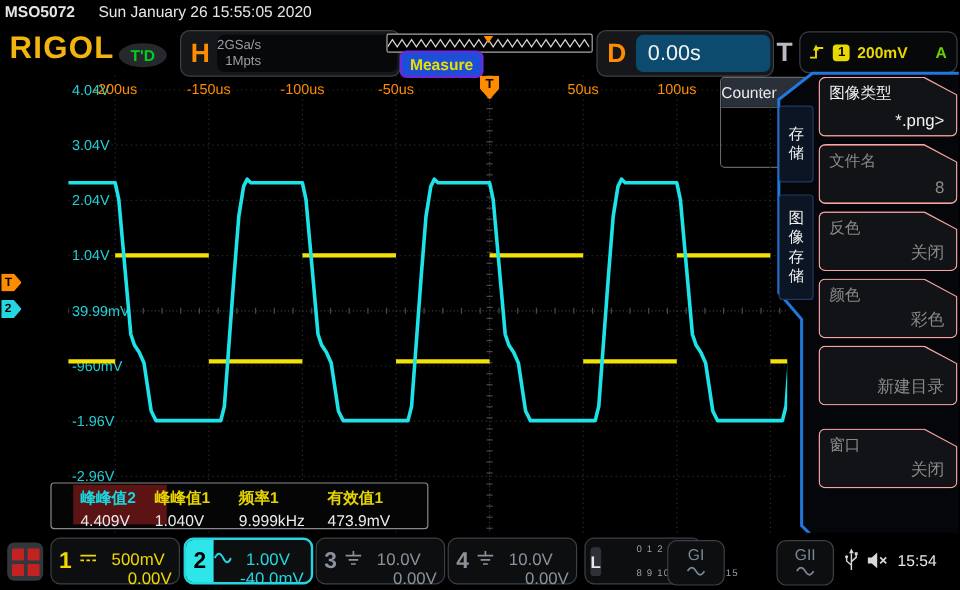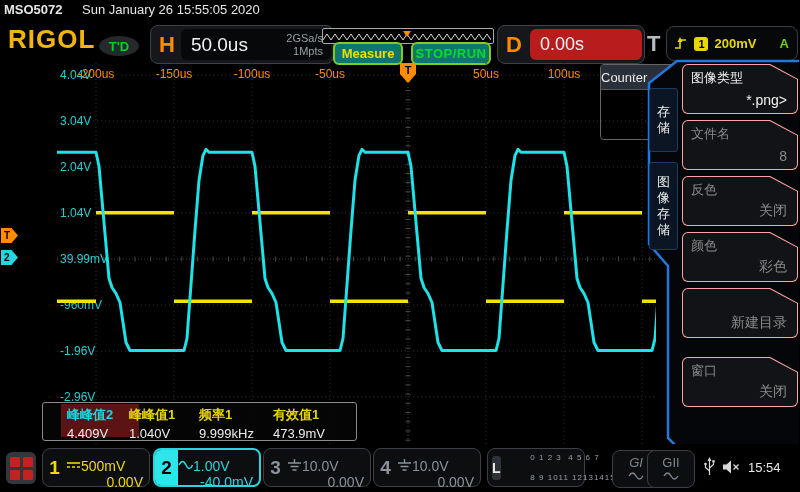--- a/index.html
+++ b/index.html
@@ -17,28 +17,28 @@
   .logo{left:8px;top:24px;color:#f2b50f;font-size:26px;font-weight:bold;letter-spacing:1px;}
   .td-badge{left:99px;top:36px;width:40px;height:20px;background:#26282c;border-radius:50%;
             color:#00d022;font-size:13px;font-weight:bold;display:flex;align-items:center;justify-content:center;}
   .hblock{left:150px;top:25px;width:182px;height:37px;background:#15171a;border:1px solid #3d4148;
           border-radius:8px;display:flex;align-items:center;}
   .hletter{color:#ff8c00;font-size:22px;font-weight:bold;padding:0 6px 0 8px;}
   .hinner{flex:1;height:31px;background:#06080a;border-radius:6px;display:flex;align-items:center;margin-right:2px;}
   .timebase{color:#f2f2f2;font-size:19px;padding-left:10px;flex:1;}
   .ratecol{text-align:right;color:#9aa0a6;font-size:11px;line-height:13px;padding-right:8px;}
   .preview{left:322px;top:28px;width:170px;height:14px;background:#000;border:1px solid #a8a8a8;border-radius:2px;}
-  .btn{background:#0f766e;border:2px solid #84cc16;border-radius:6px;font-size:13px;font-weight:bold;
+  .btn{background:#1d4ed8;border:2px solid #6d28d9;border-radius:6px;font-size:13px;font-weight:bold;
        display:flex;align-items:center;justify-content:center;}
   .measure-btn{left:333px;top:42px;width:66px;height:19px;color:#e8e000;}
   .run-btn{left:411px;top:42px;width:76px;height:19px;color:#00e02a;letter-spacing:.5px;}
   .dblock{left:497px;top:25px;width:146px;height:37px;background:#15171a;border:1px solid #3d4148;
           border-radius:8px;display:flex;align-items:center;}
   .dletter{color:#ff8c00;font-size:22px;font-weight:bold;padding:0 8px;}
-  .dinner{flex:1;height:31px;background:#b91c1c;border-radius:6px;display:flex;align-items:center;margin-right:2px;}
+  .dinner{flex:1;height:31px;background:#0c4a6e;border-radius:6px;display:flex;align-items:center;margin-right:2px;}
   .delay{color:#f2f2f2;font-size:18px;padding-left:10px;}
   .tblock{left:645px;top:25px;width:153px;height:37px;display:flex;align-items:center;}
   .tletter{color:#b8bcc2;font-size:22px;font-weight:bold;padding:0 6px 0 2px;}
   .tinner{flex:1;height:33px;background:#06080a;border:1px solid #3a3f46;border-radius:8px;
           display:flex;align-items:center;gap:6px;padding:0 6px;}
   .trig-src{width:14px;height:14px;background:#e8d800;color:#000;border-radius:3px;font-size:11px;
             font-weight:bold;display:flex;align-items:center;justify-content:center;}
   .trig-lvl{color:#e8d800;font-size:13px;font-weight:bold;flex:1;}
   .trig-mode{color:#6fce08;font-size:13px;font-weight:bold;padding-right:2px;}
 
@@ -89,21 +89,21 @@
   .bottombar{left:0;top:444px;width:800px;height:48px;background:#000;}
   .grid-icon{position:absolute;left:6px;top:8px;width:30px;height:32px;background:#33363b;border-radius:6px;
              display:grid;grid-template-columns:10px 10px;grid-template-rows:10px 10px;gap:3px;place-content:center;}
   .grid-icon i{background:#c32222;border-radius:1px;}
   .chbox{position:absolute;top:4px;width:108px;height:39px;background:#0c0e10;border:1px solid #3c4046;
          border-radius:8px;display:flex;box-sizing:border-box;}
   .chbox.active{border:2px solid #25d6e0;}
   .ch-num{width:23px;display:flex;align-items:center;justify-content:center;font-size:19px;font-weight:bold;}
   .ch-num.badge{background:#2ee6ea;color:#000;border-radius:6px 0 0 6px;}
   .ch-vals{flex:1;display:flex;flex-direction:column;justify-content:center;padding-right:6px;}
-  .ch-r1{display:flex;align-items:flex-end;gap:0;font-size:14px;height:16px;margin-top:12px;}
+  .ch-r1{display:flex;align-items:flex-end;gap:12px;font-size:14px;height:16px;margin-top:12px;}
   .ch-r2{text-align:right;font-size:14px;height:16px;}
   .lbox{position:absolute;left:487px;top:4px;width:98px;height:39px;background:#0c0e10;border:1px solid #3c4046;
         border-radius:8px;display:flex;align-items:center;box-sizing:border-box;}
   .l-badge{width:20px;height:24px;background:#2e3238;color:#e8e8e8;font-size:14px;font-weight:bold;
            display:flex;align-items:center;justify-content:center;border-radius:3px;margin:0 4px;}
   .l-digits{color:#9aa0a6;font-size:8px;line-height:10px;letter-spacing:1px;white-space:pre;}
   .genbox{position:absolute;top:6px;width:46px;height:36px;background:#0c0e10;border:1px solid #3c4046;
           border-radius:8px;display:flex;flex-direction:column;align-items:center;justify-content:center;color:#7b8894;
           font-size:13px;line-height:13px;}
   .statusicons{position:absolute;top:13px;display:flex;align-items:center;gap:8px;}
@@ -118,37 +118,35 @@
     <span class="tb-model">MSO5072</span>
     <span class="tb-date">Sun January 26 15:55:05 2020</span>
   </div>
 
   <div class="abs logo">RIGOL</div>
   <div class="abs td-badge">T'D</div>
 
   <div class="abs hblock">
     <span class="hletter">H</span>
     <span class="hinner">
-      <span class="timebase">50.0us</span>
       <span class="ratecol">
         <span>2GSa/s</span><br>
         <span>1Mpts</span>
       </span>
     </span>
   </div>
 
   <div class="abs preview">
     <svg width="168" height="12">
       <polyline id="zigzag" fill="none" stroke="#d8d8d8" stroke-width="1" points="0,9 4,3 8,9 12,3 16,9 20,3 24,9 28,3 32,9 36,3 40,9 44,3 48,9 52,3 56,9 60,3 64,9 68,3 72,9 76,3 80,9 84,3 88,9 92,3 96,9 100,3 104,9 108,3 112,9 116,3 120,9 124,3 128,9 132,3 136,9 140,3 144,9 148,3 152,9 156,3 160,9 164,3 168,9 172,3"></polyline>
       <polygon points="80,0 88,0 84,6" fill="#ff8c00"></polygon>
     </svg>
   </div>
 
   <div class="abs btn measure-btn">Measure</div>
-  <div class="abs btn run-btn">STOP/RUN</div>
 
   <div class="abs dblock">
     <span class="dletter">D</span>
     <span class="dinner">
       <span class="delay">0.00s</span>
     </span>
   </div>
 
   <div class="abs tblock">
     <span class="tletter">T</span>
@@ -435,21 +433,21 @@
         <div class="ch-vals">
           <div class="ch-r1" style="color: rgb(138, 146, 156);">
             <span><svg width="15" height="12">
                 <path d="M7.5,0 V4 M1,4 H14 M3.5,7.5 H11.5 M5.5,11 H9.5" fill="none" stroke="#8a929c" stroke-width="1.4"></path>
               </svg></span>
             <span>10.0V</span>
           </div>
           <div class="ch-r2" style="color: rgb(138, 146, 156);">0.00V</div>
         </div>
       </div>
-      <div class="genbox" style="left: 612px; font-style: italic;">
+      <div class="genbox" style="left: 556px;">
         <span>GI</span>
         <span><svg width="16" height="8">
             <path d="M1,4 Q4.5,-2 8,4 Q11.5,10 15,4" fill="none" stroke="#7b8894" stroke-width="1.4"></path>
           </svg></span>
       </div>
       <div class="genbox" style="left: 647px;">
         <span>GII</span>
         <span><svg width="16" height="8">
             <path d="M1,4 Q4.5,-2 8,4 Q11.5,10 15,4" fill="none" stroke="#7b8894" stroke-width="1.4"></path>
           </svg></span>

